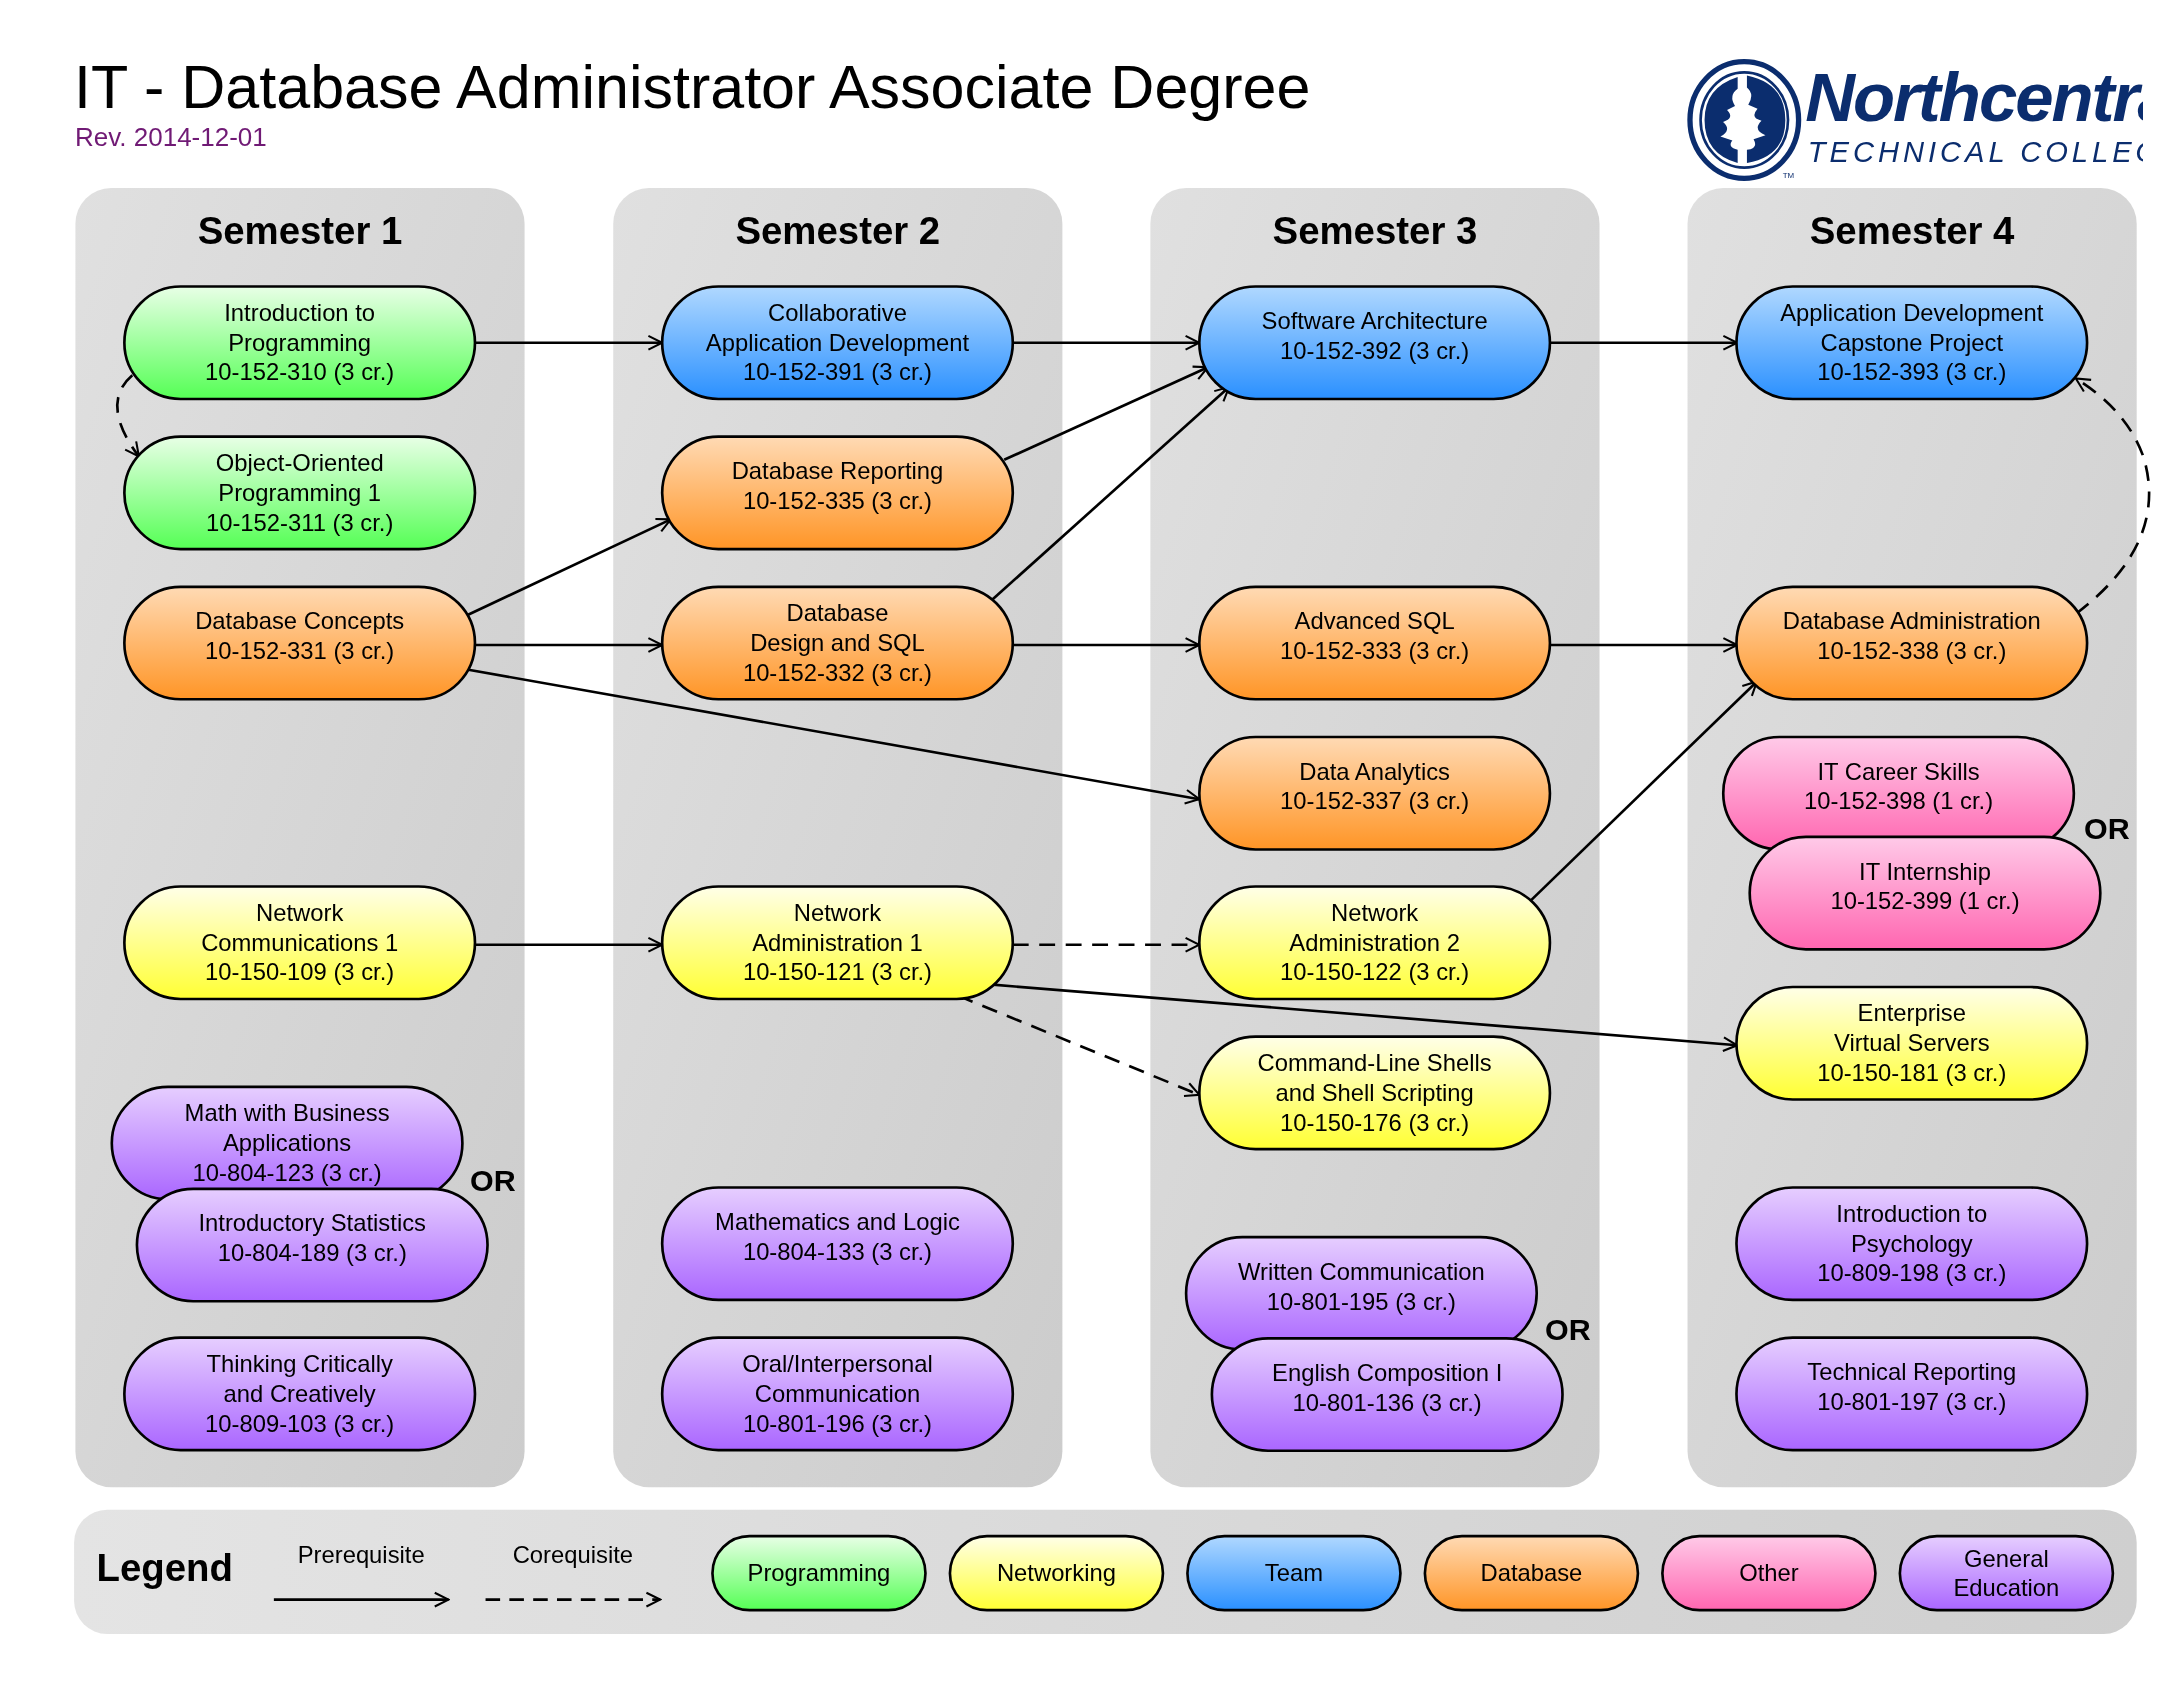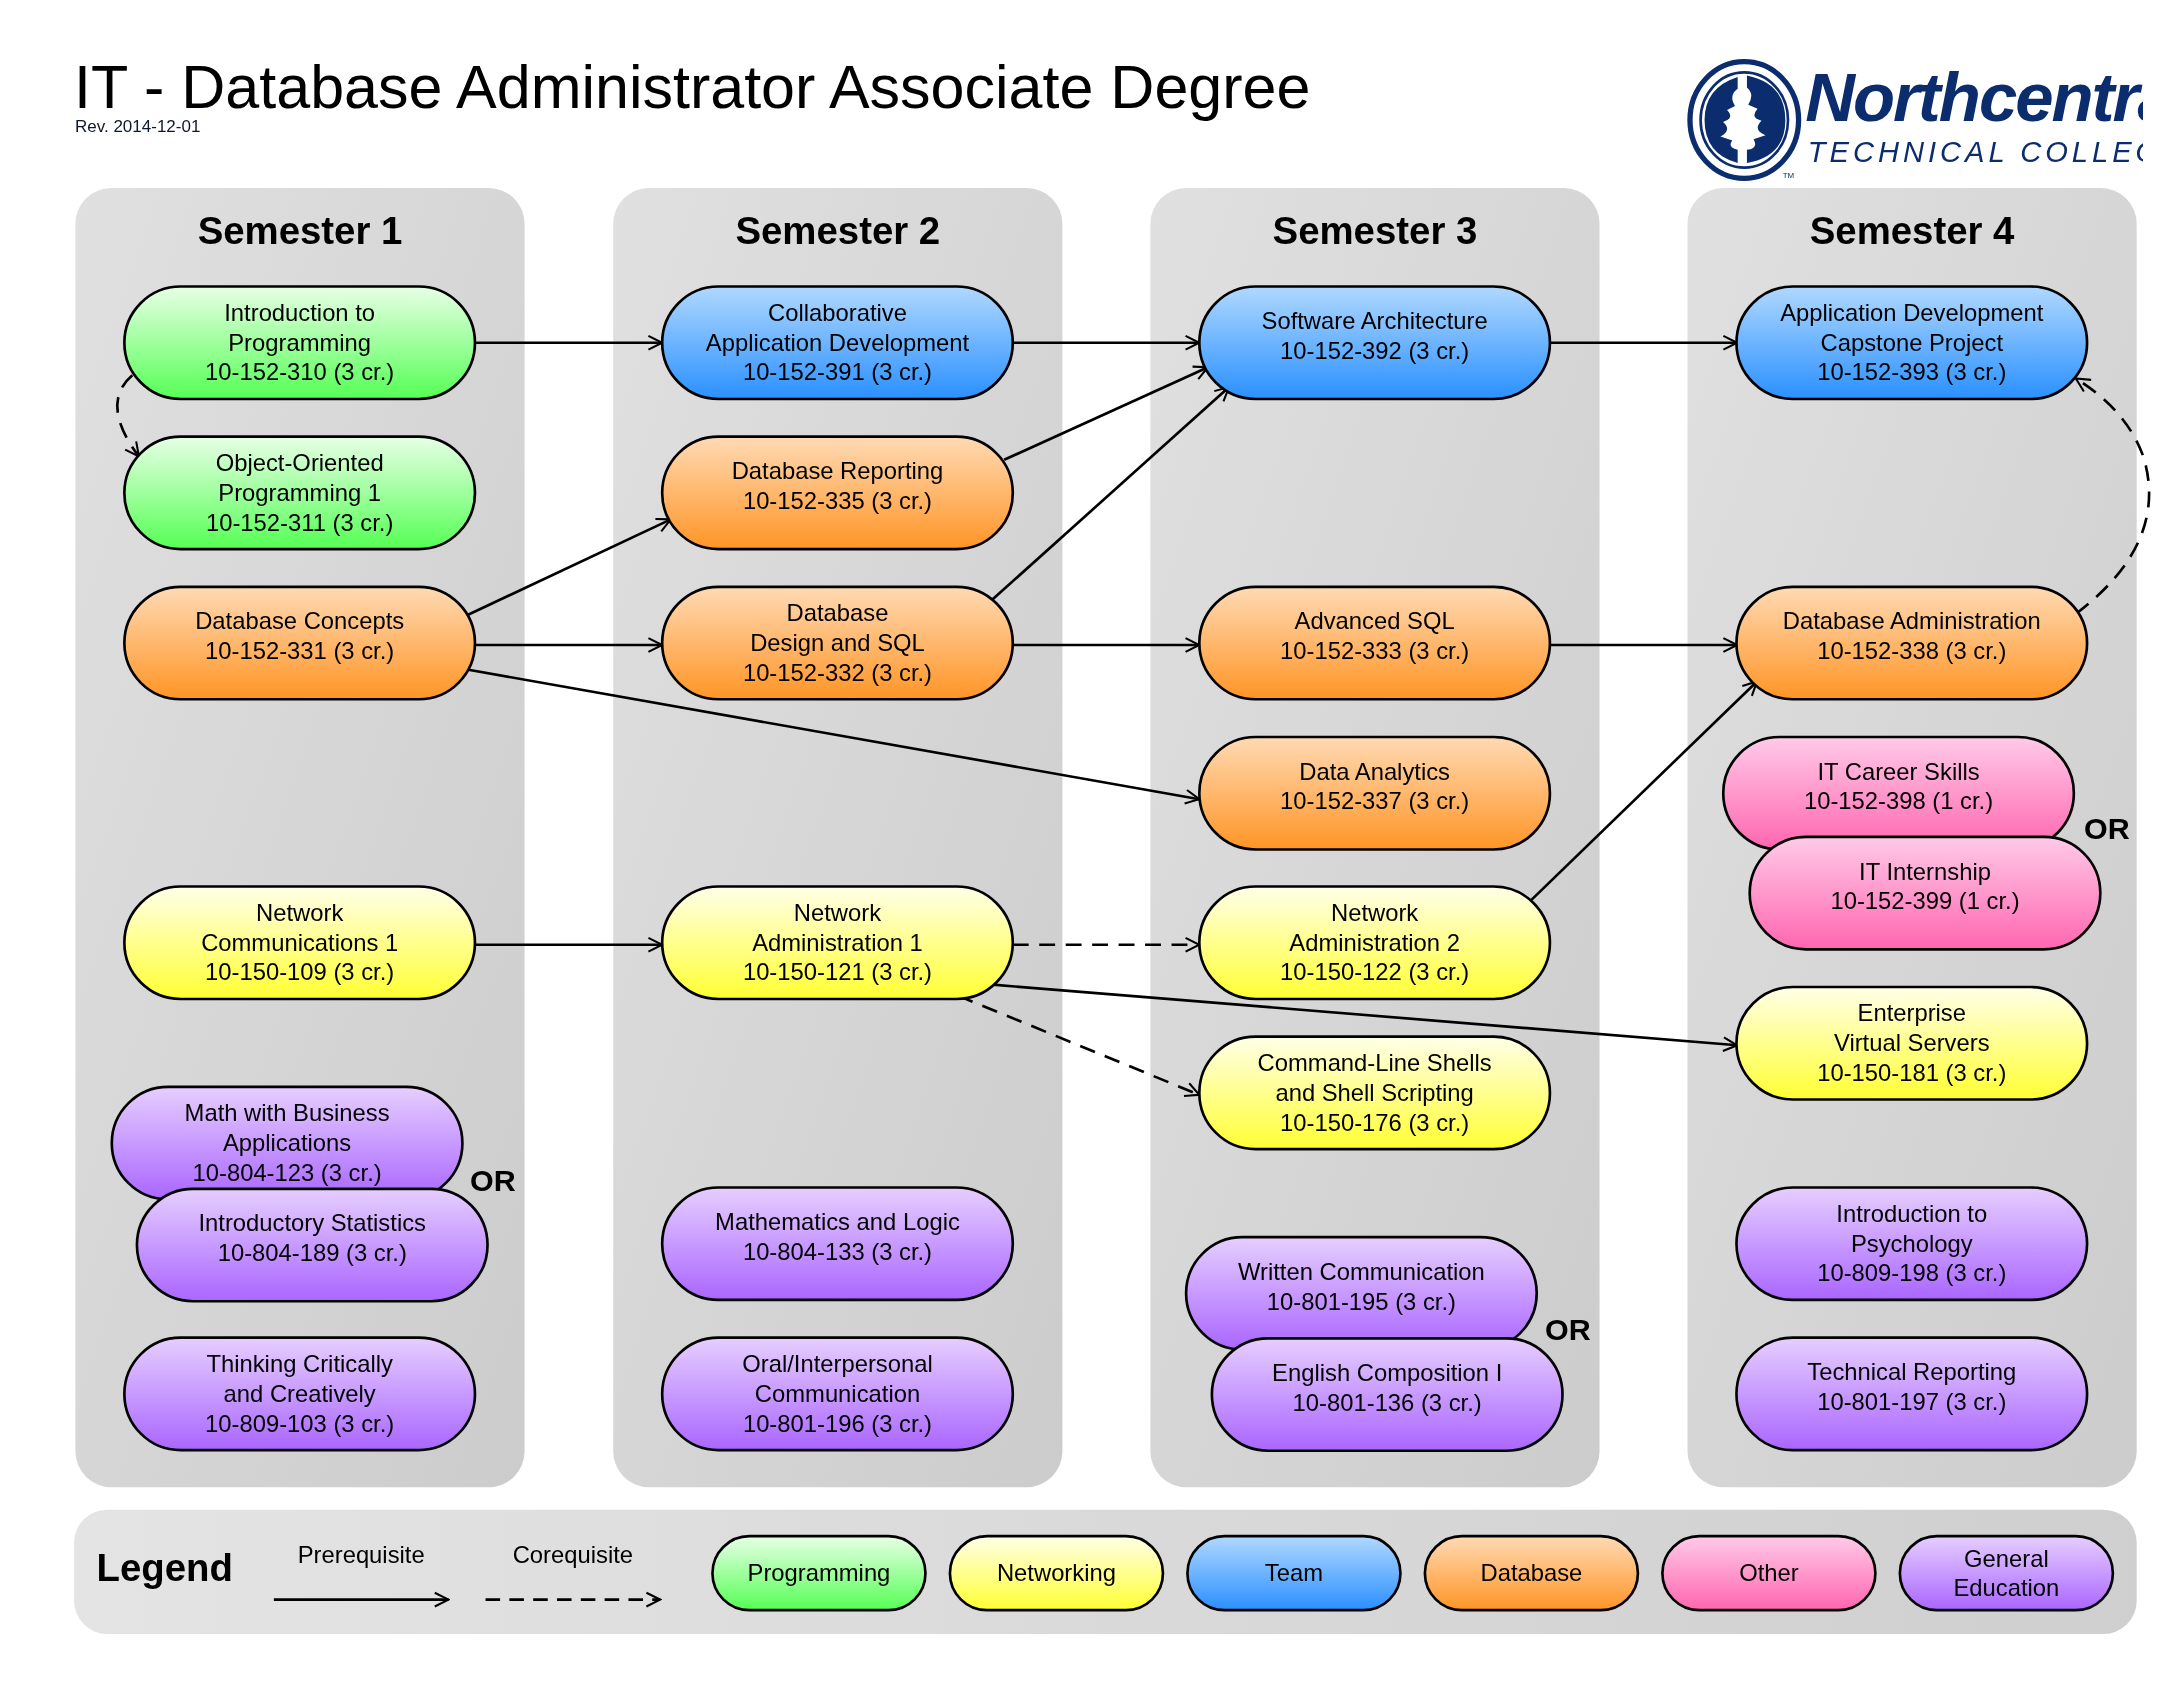--- a/index.html
+++ b/index.html
@@ -1,18 +1,18 @@
 <!DOCTYPE html>
 <html style="font-size:10.6px"><head>
 <meta charset="utf-8">
 <style>
   html, body { margin:0; padding:0; background:#ffffff; }
   body { width:2183px; height:1687px; position:relative; overflow:hidden; font-family:"Liberation Sans", sans-serif; }
   #title { position:absolute; left:74px; top:57px; font-size:61px; color:#000; white-space:nowrap; line-height:1;text-align:right; }
-  #rev { position:absolute; left:75px; top:118px; font-size:17px; color:#0f172a; line-height:1; }
+  #rev { position:absolute; left:75px; top:124px; font-size:26px; color:#701a75; line-height:1; }
   #logo { position:absolute; left:1686px; top:57px; width:457px; height:126px; }
   #diagram { position:absolute; left:0; top:0; }
   .sem-title { font-family:"Liberation Sans", sans-serif; font-weight:bold; font-size:58px; fill:#000; }
   .node-text { font-family:"Liberation Sans", sans-serif; font-size:36px; fill:#000; }
   .or-text { font-family:"Liberation Sans", sans-serif; font-weight:bold; font-size:46px; fill:#000; }
   .legend-title { font-family:"Liberation Sans", sans-serif; font-weight:bold; font-size:58px; fill:#000; }
   .legend-label { font-family:"Liberation Sans", sans-serif; font-size:36px; fill:#000; }
   .logo-big { font-family:"Liberation Sans", sans-serif; font-weight:bold; font-style:italic; font-size:104px; fill:#0b2d6e; letter-spacing:-3px; }
   .logo-small { font-family:"Liberation Sans", sans-serif; font-style:italic; font-size:44px; fill:#0b2d6e; letter-spacing:6px; }
   .logo-tm { font-family:"Liberation Sans", sans-serif; font-size:12px; fill:#0b2d6e; }

